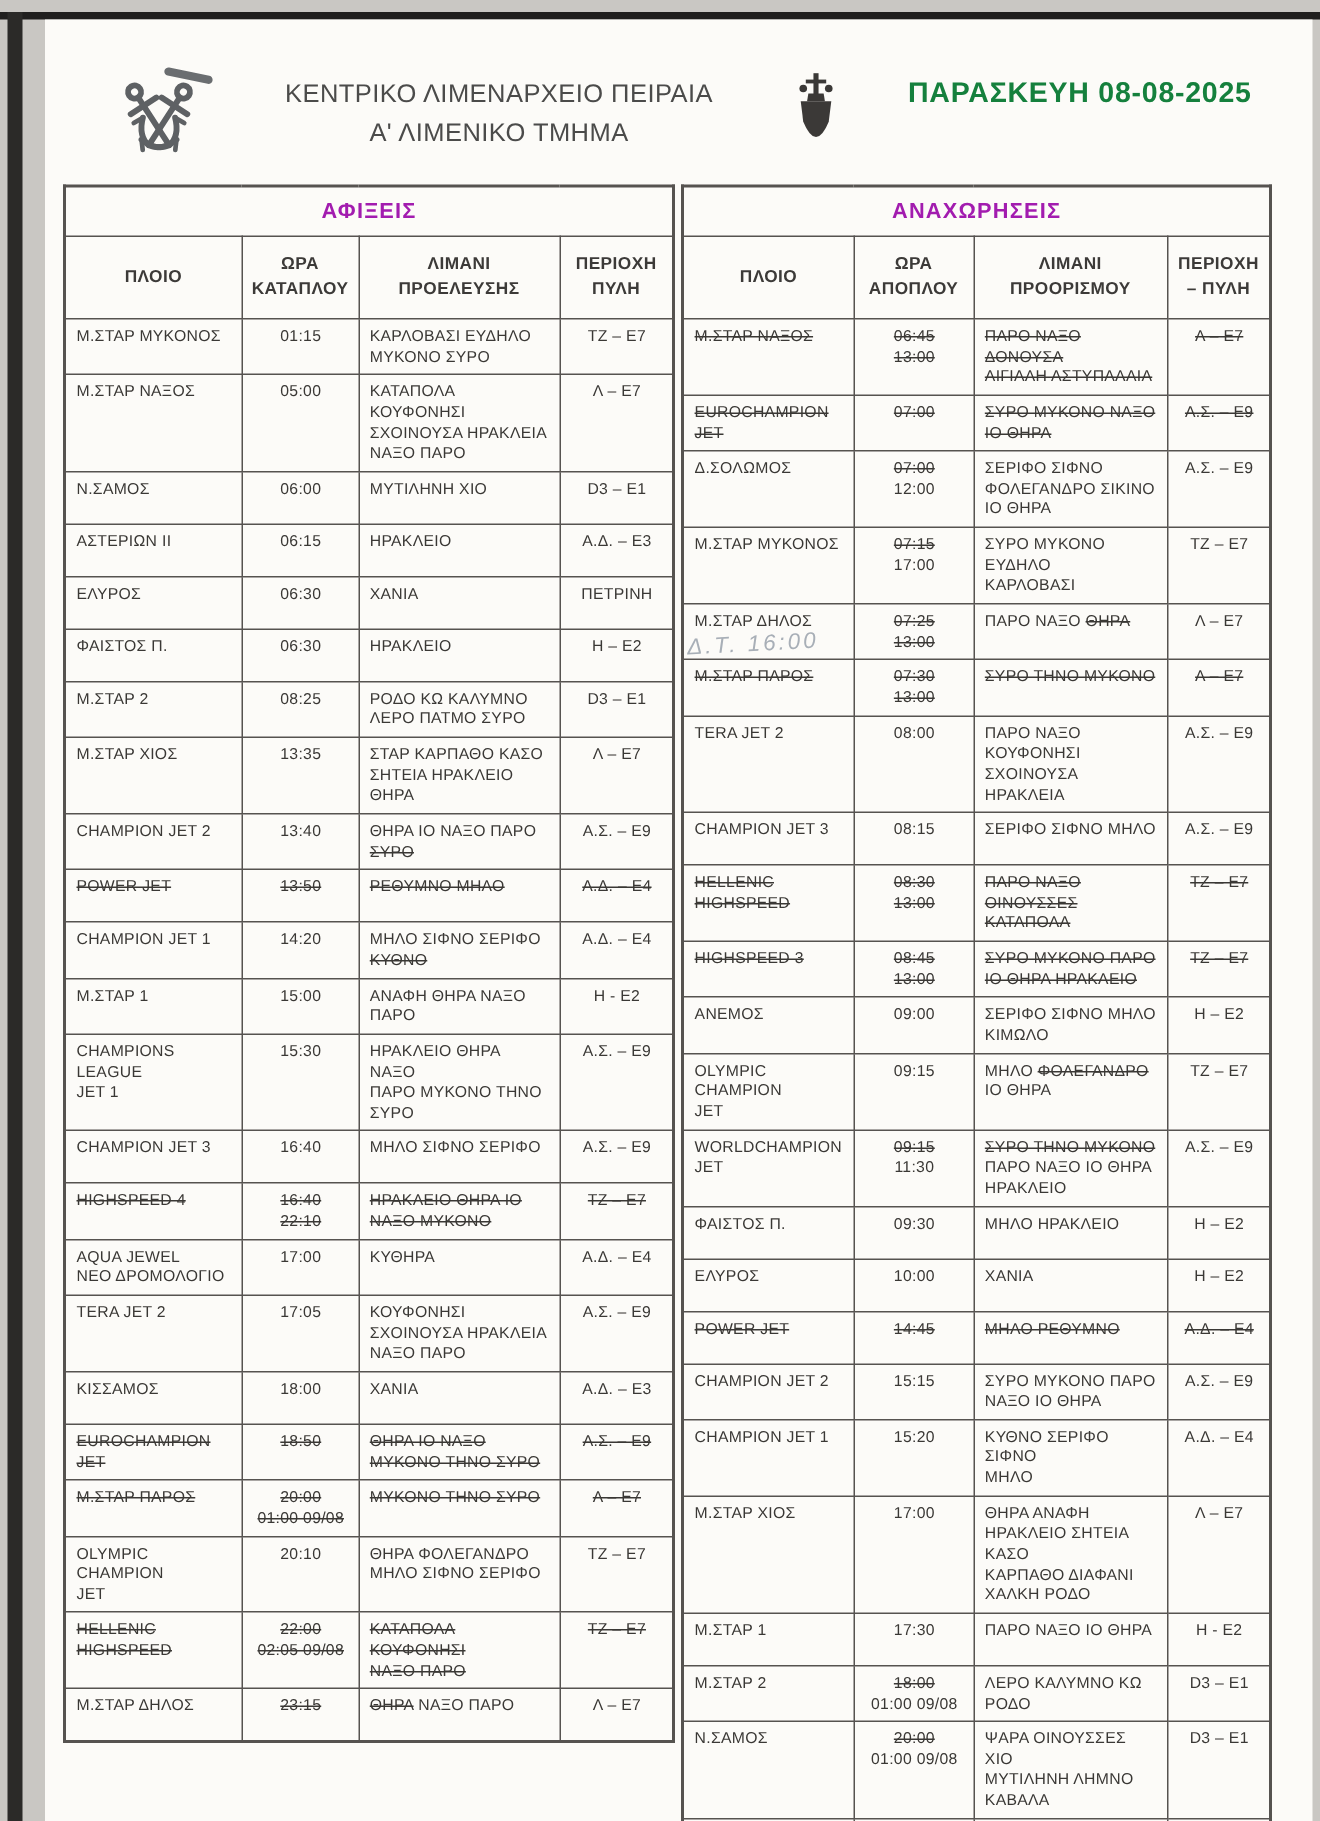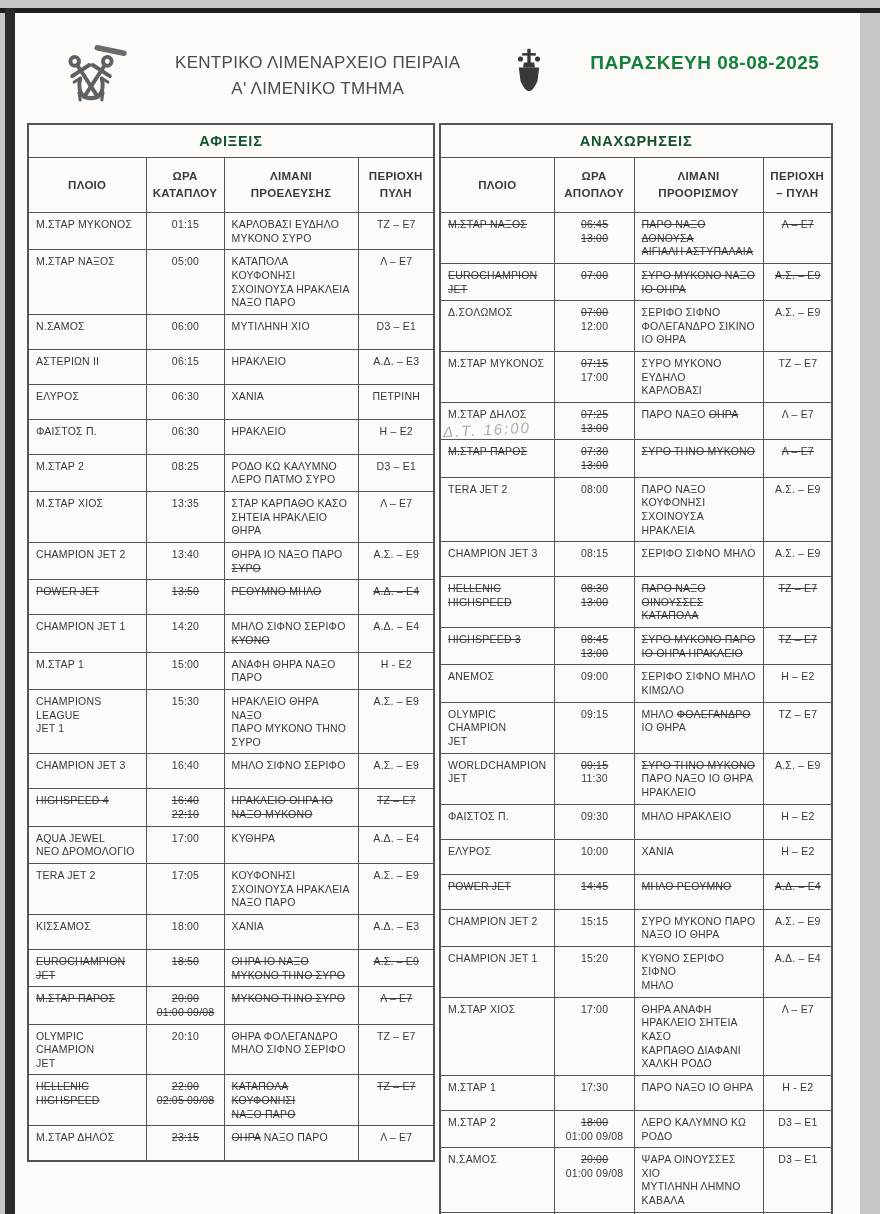--- a/index.html
+++ b/index.html
@@ -1,34 +1,34 @@
 <!DOCTYPE html>
 <html><head>
 <meta charset="utf-8">
 <style>
   html,body{margin:0;padding:0;background:#8f8d8a;font-family:"Liberation Sans",sans-serif;}
   .scan{position:relative;width:880px;height:1214px;background:#c9c7c3;overflow:hidden;}
   .edge-top{position:absolute;top:8px;left:0;width:880px;height:5px;background:#201f1e;}
   .edge-left{position:absolute;top:8px;left:5px;width:10px;height:1206px;background:#2b2a28;}
-  .page{position:absolute;left:15px;top:13px;width:845px;height:1201px;background:#fcfbf8;box-sizing:border-box;}
+  .page{position:absolute;left:30px;top:13px;width:845px;height:1201px;background:#fcfbf8;box-sizing:border-box;}
 
   
   .page-header{display:flex;align-items:center;padding:30px 18px 8px 36px;}
   .org{margin-left:44px;text-align:center;color:#4b4b4a;font-size:17px;line-height:1.55;letter-spacing:.3px;}
   .ship-wrap{margin-left:52px;}
   .hdr-date{margin-left:44px;margin-top:-26px;font-weight:bold;font-size:19px;color:#15803d;letter-spacing:.5px;white-space:nowrap;}
 
   
   .tables{display:flex;align-items:flex-start;padding:6px 0 0 12px;}
   table.sched{border-collapse:collapse;table-layout:fixed;background:#fcfbf8;}
   #arrivals-table{width:406px;}
   #departures-table{width:392px;margin-left:4px;}
   table.sched, table.sched th, table.sched td{border:1px solid #565350;}
   table.sched{border-width:2px;}
-  .title-row th{font-size:14.5px;font-weight:bold;text-align:center;color:#14532d;
+  .title-row th{font-size:14.5px;font-weight:bold;text-align:center;color:#a21caf;
     padding:4px 2px;border-bottom-width:2px;letter-spacing:.8px;height:24px;}
   .head-row th{font-size:11.5px;font-weight:bold;text-align:center;color:#3c3a38;
     padding:6px 2px;vertical-align:middle;line-height:1.45;letter-spacing:.3px;height:42px;}
   table.sched td{font-size:10.5px;color:#3a3835;vertical-align:top;padding:5px 6px 4px 7px;
     line-height:1.3;letter-spacing:.2px;overflow:visible;}
   tbody tr{height:35px;}
   .time-cell,.area-cell{text-align:center;}
   .c-ship{width:118px;}.c-time{width:78px;}.c-ports{width:134px;}.c-area{width:76px;}
   #departures-table .c-ship{width:114px;}#departures-table .c-time{width:80px;}
   #departures-table .c-ports{width:129px;}#departures-table .c-area{width:69px;}

